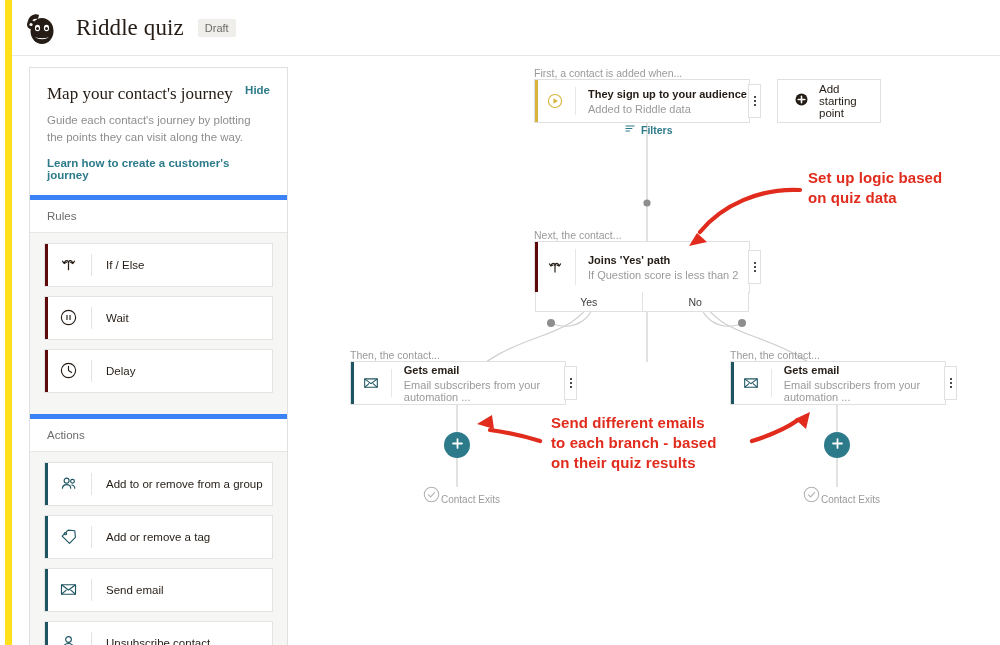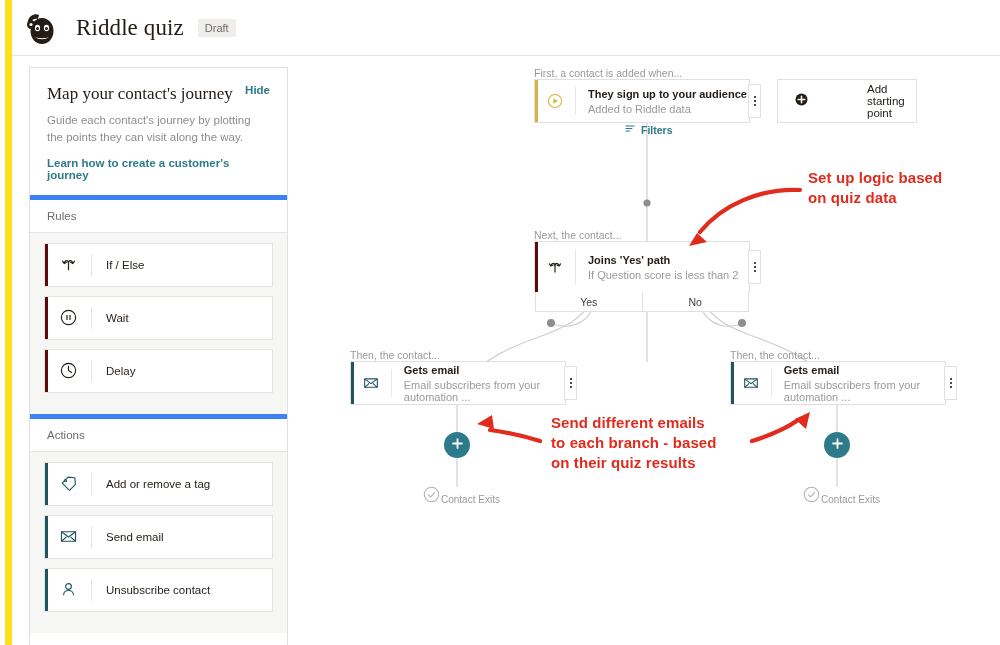--- a/index.html
+++ b/index.html
@@ -187,20 +187,33 @@
         </svg>
       </span>
       <span class="divider"></span>
       <span class="lbl">Delay</span>
     </div>
   </div>
 
   <div class="section-head">Actions</div>
   <div class="section-body">
 
+    <div class="block action">
+      <span class="bar"></span>
+      <span class="ico">
+        <svg width="19" height="19" viewBox="0 0 20 20" fill="none" stroke="#1f5562" stroke-width="1.2">
+          <circle cx="8" cy="7" r="2.6"></circle>
+            <path d="M3.6 15.4c0-2.6 2-4.2 4.4-4.2s4.4 1.6 4.4 4.2"></path>
+          <circle cx="14.2" cy="7.6" r="2"></circle>
+            <path d="M13 11.6c2 .1 3.6 1.6 3.6 3.8"></path>
+        </svg>
+      </span>
+      <span class="divider"></span>
+      <span class="lbl">Add to or remove from a group</span>
+    </div>
 
     <div class="block action">
       <span class="bar"></span>
       <span class="ico">
         <svg width="19" height="19" viewBox="0 0 20 20" fill="none" stroke="#1f5562" stroke-width="1.2">
           <path d="M3.3 9.6l6.3-6.3 7 .7.7 7-6.3 6.3z" stroke-linejoin="round"></path>
           <circle cx="6.8" cy="7" r="1.2"></circle>
         </svg>
       </span>
       <span class="divider"></span>
@@ -270,21 +283,21 @@
       <span class="t1" style="display:block">They sign up to your audience</span>
       <span class="t2" style="display:block">Added to Riddle data</span>
     </span>
     <span class="kebab">
         <i></i>
         <i></i>
         <i></i>
       </span>
   </div>
 
-  <div class="start-btn" style="left:477px; top:22px; width:140px; height:44px;gap:48px;">
+  <div class="start-btn" style="left:477px; top:22px; width:104px; height:44px;">
     <span>
       <svg width="15" height="15" viewBox="0 0 20 20">
         <circle cx="10" cy="10" r="8" fill="#241c15"></circle>
         <path d="M10 5.6v8.8M5.6 10h8.8" stroke="#fff" stroke-width="2.1" stroke-linecap="round"></path>
       </svg>
     </span>
     <span class="lbl">Add starting point</span>
   </div>
 
   <div class="filters-link" style="left:325px; top:66px;">

